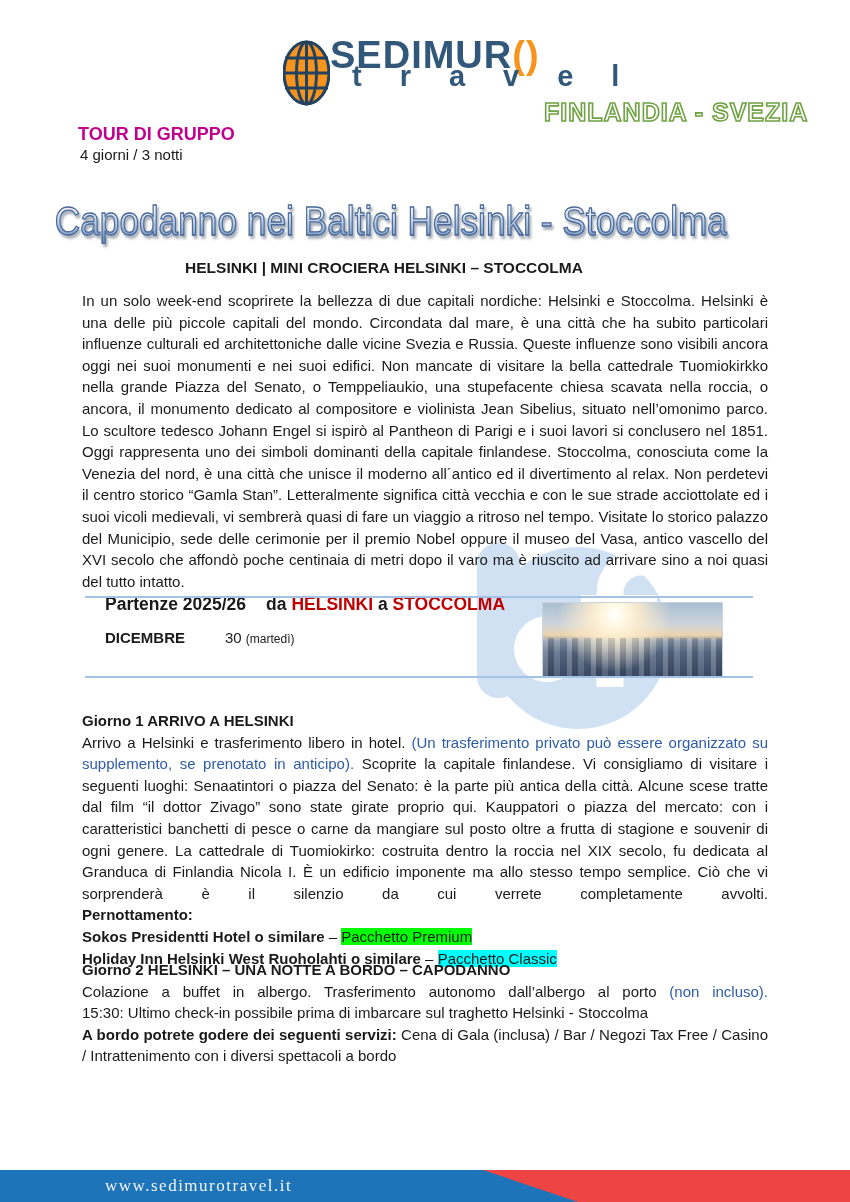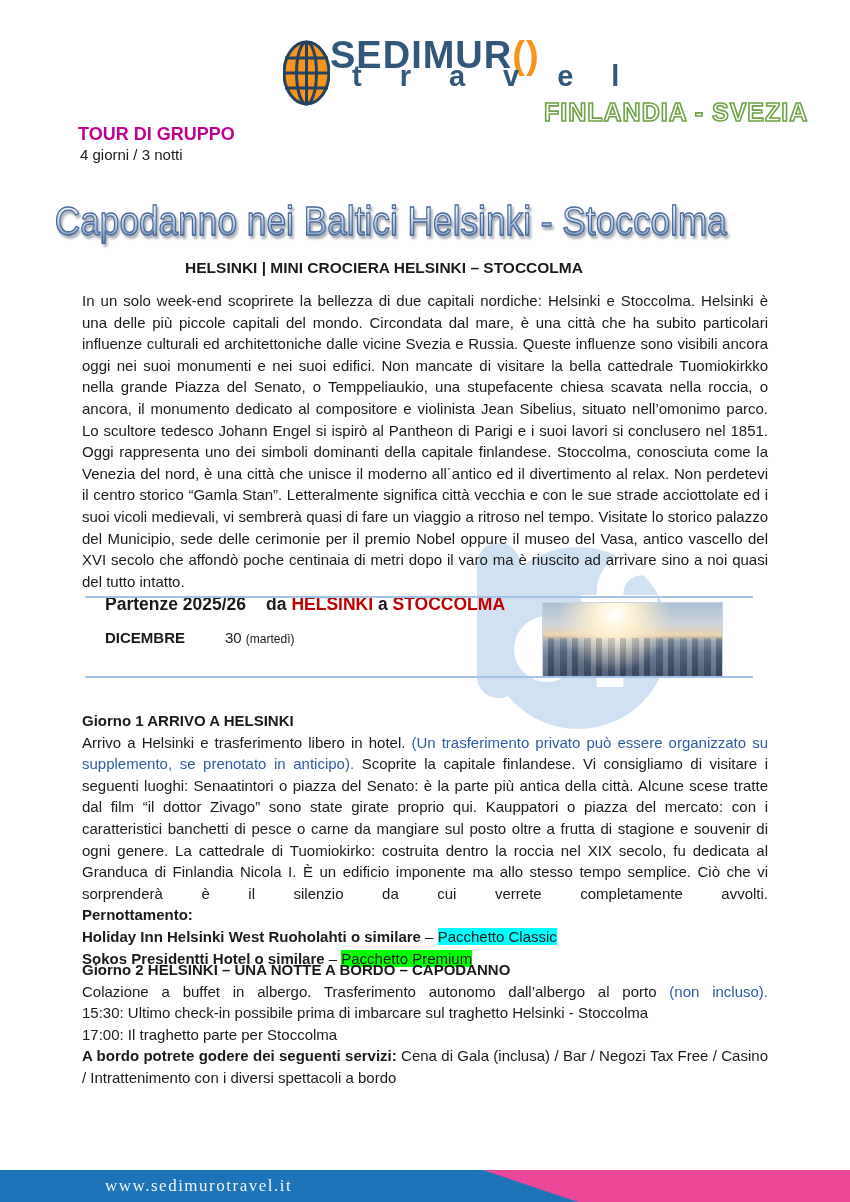--- a/index.html
+++ b/index.html
@@ -71,21 +71,21 @@
       rgba(240,245,255,.25) 0 5px, rgba(25,35,60,.28) 5px 11px,
       rgba(200,215,235,.20) 11px 17px, rgba(45,60,90,.25) 17px 24px);
     opacity:.8;
   }
 
   
   .hl-cyan { background:#00ffff; }
   .hl-green { background:#00ff00; }
 
   
-  .footer-bar { left:0; top:1170px; width:850px; height:32px; background:#ec4899; }
+  .footer-bar { left:0; top:1170px; width:850px; height:32px; background:#ef4444; }
   .footer-dark {
     position:absolute; left:0; top:0; width:100%; height:100%;
     background:#1d74b8;
     clip-path:polygon(0 0, 483px 0, 578px 100%, 0 100%);
   }
   .footer-url {
     position:absolute; left:105px; top:0; height:32px; line-height:32px;
     font-family:"Liberation Serif","DejaVu Serif",serif;
     font-size:17px; letter-spacing:1.5px; color:#f2f5f8;
   }
@@ -148,29 +148,28 @@
     <small>(martedì)</small>
   </div>
 
   <div class="abs z1 city-photo"></div>
   <div class="abs z1 rule" style="left:85px; top:676px; width:668px;"></div>
 
   <div class="abs z1" style="left:82px; top:710px; width:686px;">
     <div class="bodytext b">Giorno 1 ARRIVO A HELSINKI</div>
     <p class="bodytext stretch-last"><span>Arrivo a Helsinki e trasferimento libero in hotel. </span><span class="blue-note">(Un trasferimento privato può essere organizzato su supplemento, se prenotato in anticipo).</span><span> Scoprite la capitale finlandese. Vi consigliamo di visitare i seguenti luoghi: Senaatintori o piazza del Senato: è la parte più antica della città. Alcune scese tratte dal film “il dottor Zivago” sono state girate proprio qui. Kauppatori o piazza del mercato: con i caratteristici banchetti di pesce o carne da mangiare sul posto oltre a frutta di stagione e souvenir di ogni genere. La cattedrale di Tuomiokirko: costruita dentro la roccia nel XIX secolo, fu dedicata al Granduca di Finlandia Nicola I. È un edificio imponente ma allo stesso tempo semplice. Ciò che vi sorprenderà è il silenzio da cui verrete completamente avvolti.</span></p>
     <div class="bodytext b">Pernottamento:</div>
+    <div class="bodytext"><span class="b">Sokos Presidentti Hotel o similare</span><span> – </span><span class="hl-green">Pacchetto Premium</span></div>
     <div class="bodytext"><span class="b">Holiday Inn Helsinki West Ruoholahti o similare</span><span> – </span><span class="hl-cyan">Pacchetto Classic</span></div>
-    <div class="bodytext"><span class="b">Sokos Presidentti Hotel o similare</span><span> – </span><span class="hl-green">Pacchetto Premium</span></div>
   </div>
 
   <div class="abs z1" style="left:82px; top:959px; width:686px;">
     <div class="bodytext b">Giorno 2 HELSINKI – UNA NOTTE A BORDO – CAPODANNO</div>
     <p class="bodytext stretch-last"><span>Colazione a buffet in albergo. Trasferimento autonomo dall’albergo al porto </span><span class="blue-note">(non incluso).</span></p>
     <div class="bodytext">15:30: Ultimo check-in possibile prima di imbarcare sul traghetto Helsinki - Stoccolma</div>
-    <div class="bodytext">17:00: Il traghetto parte per Stoccolma</div>
     <p class="bodytext"><span class="b">A bordo potrete godere dei seguenti servizi:</span><span> Cena di Gala (inclusa) / Bar / Negozi Tax Free / Casino / Intrattenimento con i diversi spettacoli a bordo</span></p>
   </div>
 
   <div class="abs footer-bar z1">
     <div class="footer-dark"></div>
     <div class="footer-url">www.sedimurotravel.it</div>
   </div>
 
 </div>
 

